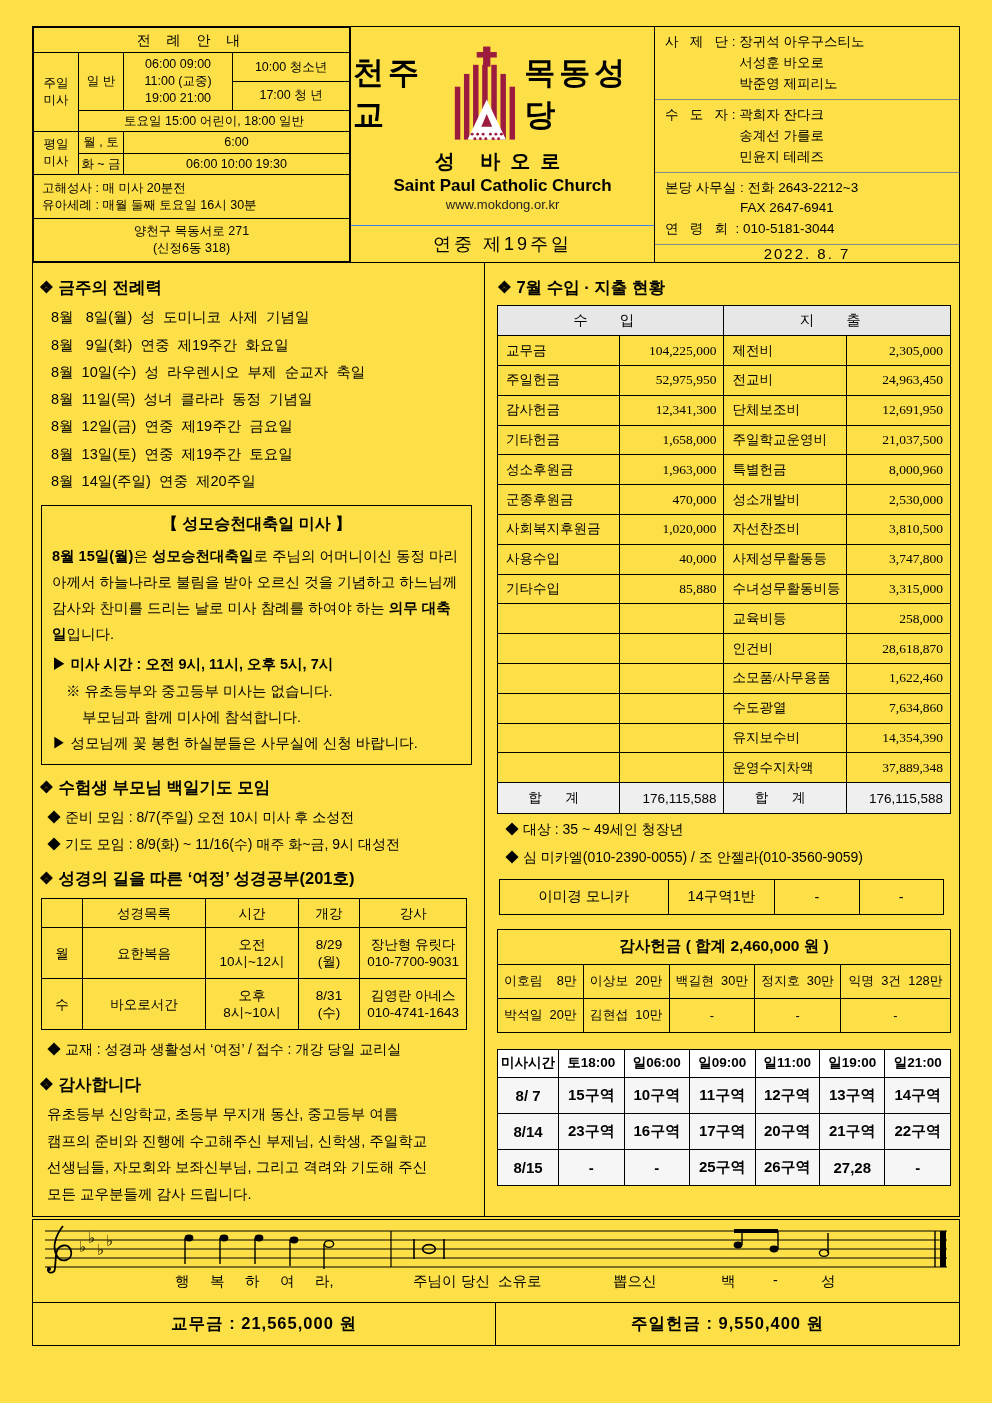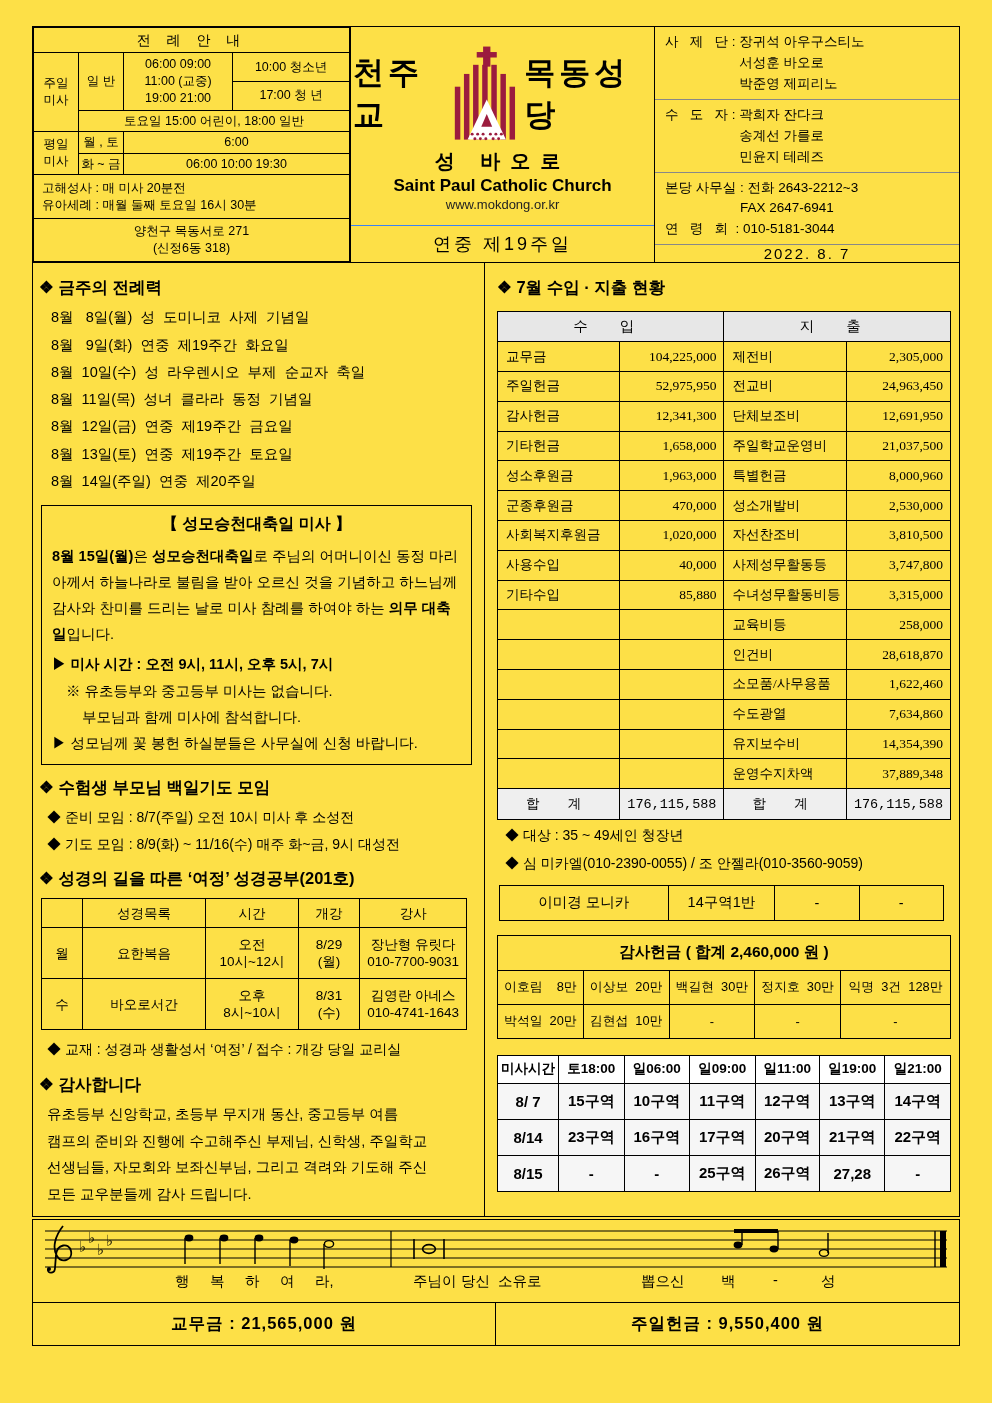--- a/index.html
+++ b/index.html
@@ -56,27 +56,27 @@
   .bible thead td{height:22px;}
   .bible tbody td{height:44px;}
   .bible td:nth-child(1){width:36px;}
   .bible td:nth-child(2){width:118px;}
   .bible td:nth-child(3){width:88px;}
   .bible td:nth-child(4){width:56px;}
 
   .thanks-body{font-size:14.5px;line-height:1.85;padding-left:8px;white-space:pre-line;}
 
   
-  .fin{width:100%;margin:12px 0 2px;font-size:13.5px;}
+  .fin{width:100%;margin:6px 0 2px;font-size:13.5px;}
   .fin td,.fin th{border:1px solid #000;}
   .fin thead th{background:#e7e7e7;font-size:14.5px;letter-spacing:14px;height:27px;font-weight:normal;}
   .fin tbody td{height:26.8px;font-family:"Liberation Serif","DejaVu Serif",serif;}
   .fin tbody td:nth-child(1),.fin tbody td:nth-child(3){padding-left:8px;text-align:left;width:27%;}
   .fin tbody td:nth-child(2),.fin tbody td:nth-child(4){padding-right:7px;text-align:right;width:23%;}
-  .fin tfoot td{background:#efefef;height:28px;font-family:Liberation Mono, monospace;}
+  .fin tfoot td{background:#efefef;height:28px;font-family:Liberation Sans, sans-serif;}
   .fin tfoot td:nth-child(odd){text-align:center;letter-spacing:10px;}
   .fin tfoot td:nth-child(even){text-align:right;padding-right:7px;}
 
   .welcome{width:98%;margin:8px 0 4px 2px;text-align:center;font-size:14.5px;}
   .welcome td{border:1px solid #000;height:32px;}
   .welcome td:nth-child(1){width:38%;border-right:1px dotted #555;}
   .welcome td:nth-child(2){width:24%;}
   .welcome td:nth-child(3){width:19%;border-right:1px dotted #555;}
 
   .offer{width:100%;margin:14px 0 2px;text-align:center;}
@@ -544,21 +544,21 @@
       </g>
     </svg>
     <div class="lyrics">
       <span style="left:142px">행</span>
       <span style="left:177px">복</span>
       <span style="left:212px">하</span>
       <span style="left:247px">여</span>
       <span style="left:282px">라,</span>
       <span style="left:380px">주님이</span>
       <span style="left:428px">당신  소유로</span>
-      <span style="left:608px">뽑으신</span>
+      <span style="left:580px">뽑으신</span>
       <span style="left:688px">백</span>
       <span style="left:740px">-</span>
       <span style="left:788px">성</span>
     </div>
   </div>
 
   <div class="sumrow">
     <div class="sumcell">교무금  :    21,565,000  원</div>
     <div class="sumcell">주일헌금  :    9,550,400  원</div>
   </div>

